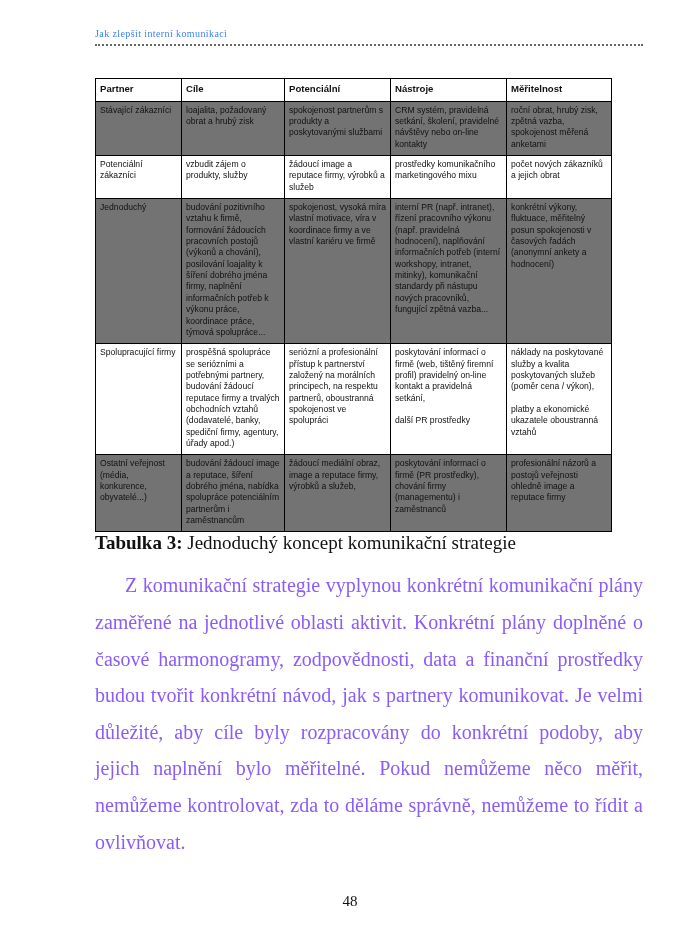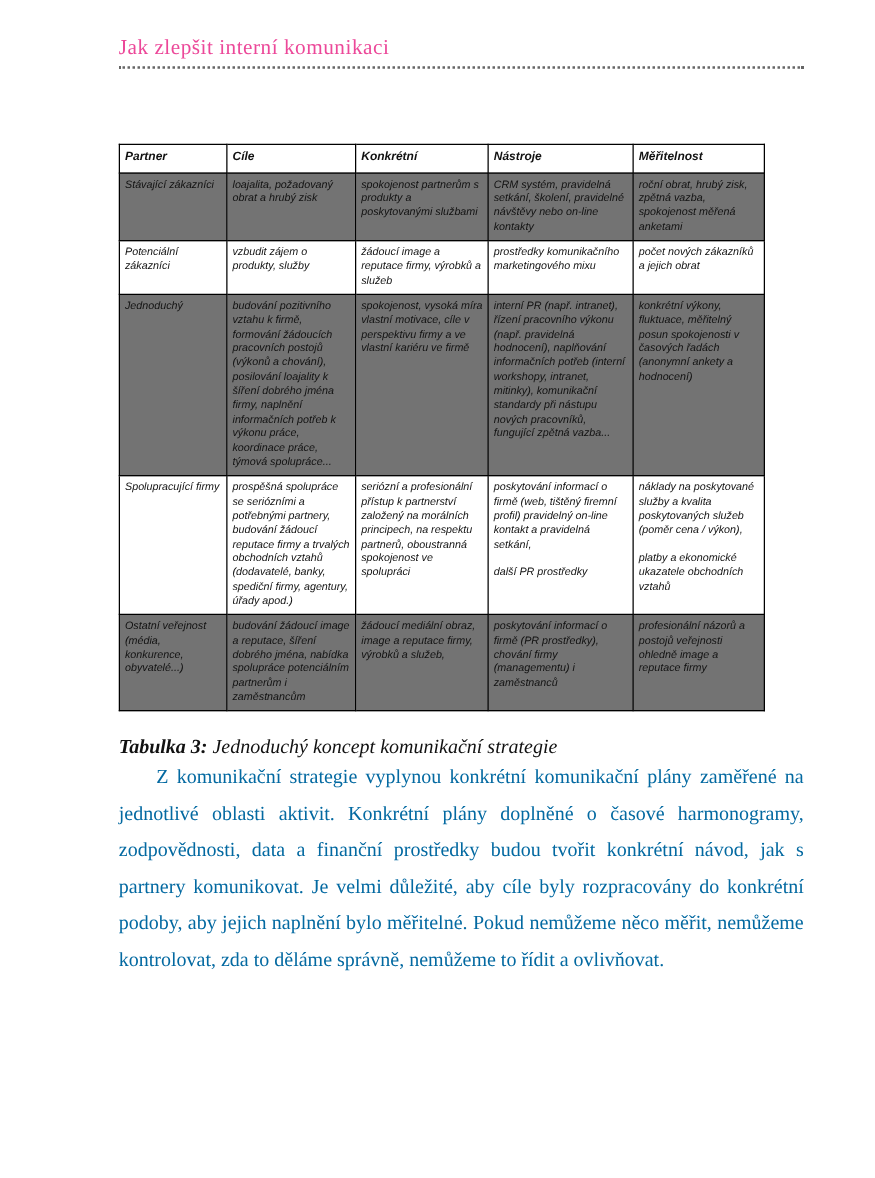--- a/index.html
+++ b/index.html
@@ -5,48 +5,48 @@
   * { margin:0; padding:0; box-sizing:border-box; }
   html,body { background:#e9e9e9; }
   .page {
     width:700px; height:942px; background:#ffffff; position:relative;
     margin:0 auto; font-family:"Liberation Serif", serif; color:#111;
     overflow:hidden;
   }
   .content { padding:28px 57px 0 95px; }
 
   .running-head {
-    font-size:17px; letter-spacing:0.4px; color:#ec4899; padding-bottom:5px;
+    font-size:10px; letter-spacing:0.4px; color:#3b82f6; padding-bottom:5px;
   }
   .dotted-rule {
     height:0; border-bottom:2px dotted #666; margin-bottom:0;
   }
 
   table.strategy {
-    margin-top:60px; border-collapse:collapse; width:516px;
+    margin-top:32px; border-collapse:collapse; width:516px;
     font-family:"Liberation Sans", sans-serif; font-size:8.6px; line-height:1.32;
-    color:#111; table-layout:fixed;font-style:italic;
+    color:#111; table-layout:fixed;
   }
   table.strategy th, table.strategy td {
     border:1px solid #000; vertical-align:top; text-align:left;
     padding:3px 4px 5px 4px; word-wrap:break-word;
   }
   table.strategy th {
     font-size:9.6px; font-weight:bold; padding:4px 4px 5px 4px;
     background:#ffffff;
   }
   table.strategy td { white-space:pre-line; }
   table.strategy tr.shaded td { background:#737373; }
 
-  .caption { margin-top:20px; font-size:16px;font-style:italic; }
+  .caption { font-size:19px; }
   .caption .cap-label { font-weight:bold; }
 
   .body-par {
-    font-size:16px; line-height:1.83;
-    text-align:justify; text-indent:30px; color:#0369a1;
+    margin-top:13px; font-size:20px; line-height:1.83;
+    text-align:justify; text-indent:30px; color:#8b5cf6;
   }
 
   .page-number {
     position:absolute; left:0; right:0; bottom:32px;
     text-align:center; font-size:15px; color:#111;
   }
 </style>
 </head>
 <body>
 
@@ -63,21 +63,21 @@
         <col style="width:86px">
         <col style="width:103px">
         <col style="width:106px">
         <col style="width:116px">
         <col style="width:105px">
       </colgroup>
       <thead>
         <tr>
           <th>Partner</th>
           <th>Cíle</th>
-          <th>Konkrétní</th>
+          <th>Potenciální</th>
           <th>Nástroje</th>
           <th>Měřitelnost</th>
         </tr>
       </thead>
       <tbody>
           <tr class="shaded">
             <td>Stávající zákazníci</td>
             <td>loajalita, požadovaný obrat a hrubý zisk</td>
             <td>spokojenost partnerům s produkty a poskytovanými službami</td>
             <td>CRM systém, pravidelná setkání, školení, pravidelné návštěvy nebo on-line kontakty</td>
@@ -86,45 +86,46 @@
           <tr>
             <td>Potenciální zákazníci</td>
             <td>vzbudit zájem o produkty, služby</td>
             <td>žádoucí image a reputace firmy, výrobků a služeb</td>
             <td>prostředky komunikačního marketingového mixu</td>
             <td>počet nových zákazníků a jejich obrat</td>
           </tr>
           <tr class="shaded">
             <td>Jednoduchý</td>
             <td>budování pozitivního vztahu k firmě, formování žádoucích pracovních postojů (výkonů a chování), posilování loajality k šíření dobrého jména firmy, naplnění informačních potřeb k výkonu práce, koordinace práce, týmová spolupráce...</td>
-            <td>spokojenost, vysoká míra vlastní motivace, cíle v perspektivu firmy a ve vlastní kariéru ve firmě</td>
+            <td>spokojenost, vysoká míra vlastní motivace, víra v koordinace firmy a ve vlastní kariéru ve firmě</td>
             <td>interní PR (např. intranet), řízení pracovního výkonu (např. pravidelná hodnocení), naplňování informačních potřeb (interní workshopy, intranet, mitinky), komunikační standardy při nástupu nových pracovníků,
 fungující zpětná vazba...</td>
             <td>konkrétní výkony, fluktuace, měřitelný posun spokojenosti v časových řadách (anonymní ankety a hodnocení)</td>
           </tr>
           <tr>
             <td>Spolupracující firmy</td>
             <td>prospěšná spolupráce se seriózními a potřebnými partnery, budování žádoucí reputace firmy a trvalých obchodních vztahů (dodavatelé, banky, spediční firmy, agentury, úřady apod.)</td>
             <td>seriózní a profesionální přístup k partnerství založený na morálních principech, na respektu partnerů, oboustranná spokojenost ve spolupráci</td>
             <td>poskytování informací o firmě (web, tištěný firemní profil) pravidelný on-line kontakt a pravidelná setkání,
 
 další PR prostředky</td>
             <td>náklady na poskytované služby a kvalita poskytovaných služeb (poměr cena / výkon),
 
-platby a ekonomické ukazatele obchodních vztahů</td>
+platby a ekonomické ukazatele oboustranná vztahů</td>
           </tr>
           <tr class="shaded">
             <td>Ostatní veřejnost (média, konkurence, obyvatelé...)</td>
             <td>budování žádoucí image a reputace, šíření dobrého jména, nabídka spolupráce potenciálním partnerům i zaměstnancům</td>
             <td>žádoucí mediální obraz, image a reputace firmy, výrobků a služeb,</td>
             <td>poskytování informací o firmě (PR prostředky), chování firmy (managementu) i zaměstnanců</td>
             <td>profesionální názorů a postojů veřejnosti ohledně image a reputace firmy</td>
           </tr>
         </tbody>
     </table>
 
     <p class="caption"><span class="cap-label">Tabulka 3:</span><span> Jednoduchý koncept komunikační strategie</span></p>
 
     <p class="body-par">Z komunikační strategie vyplynou konkrétní komunikační plány zaměřené na jednotlivé oblasti aktivit. Konkrétní plány doplněné o časové harmonogramy, zodpovědnosti, data a finanční prostředky budou tvořit konkrétní návod, jak s partnery komunikovat. Je velmi důležité, aby cíle byly rozpracovány do konkrétní podoby, aby jejich naplnění bylo měřitelné. Pokud nemůžeme něco měřit, nemůžeme kontrolovat, zda to děláme správně, nemůžeme to řídit a ovlivňovat.</p>
 
   </div>
 
+  <div class="page-number">48</div>
 </div>
 
 </body></html>

